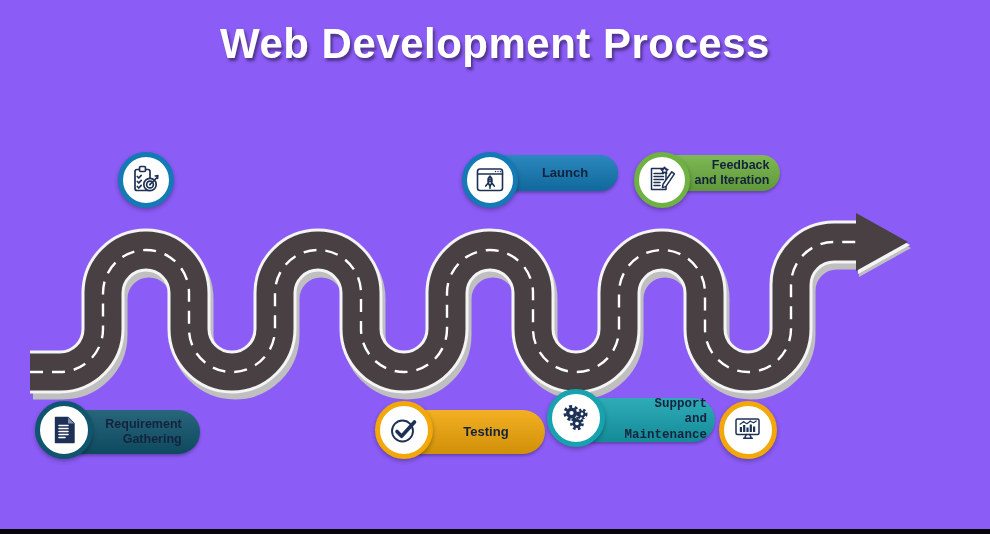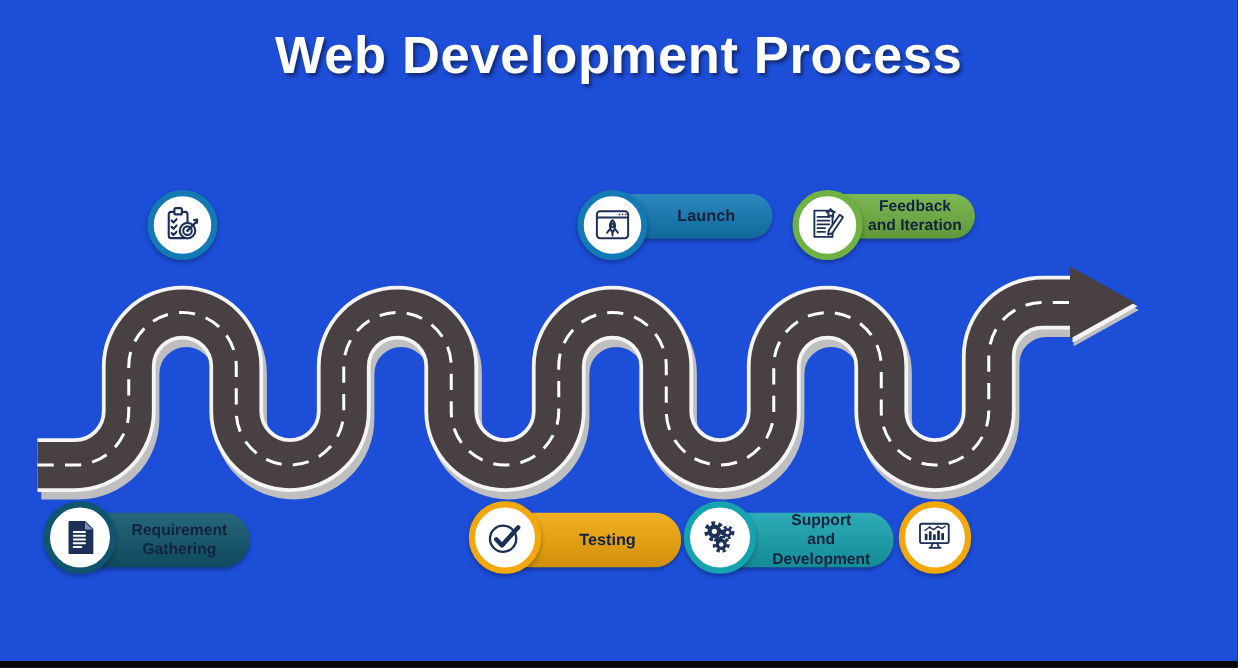--- a/index.html
+++ b/index.html
@@ -2,21 +2,21 @@
 <html><head>
 <meta charset="utf-8">
 <style>
   html,body{margin:0;padding:0;}
   body{
     width:990px;height:534px;position:relative;overflow:hidden;
     background:#000;font-family:"Liberation Sans",sans-serif;
   }
   .slide{
     position:absolute;left:0;top:0;width:990px;height:529px;
-    background:#1d4ed8;
+    background:#8b5cf6;
   }
   .bottom-strip{
     position:absolute;left:0;bottom:0;width:990px;height:5px;background:#060608;
   }
   .title{
     position:absolute;top:20px;left:0;width:990px;text-align:center;
     color:#ffffff;font-size:42px;font-weight:bold;letter-spacing:0.5px;
     text-shadow:2px 3px 3px rgba(0,0,0,0.45);
   }
   .road-svg{position:absolute;left:0;top:0;pointer-events:none;}
@@ -38,21 +38,21 @@
     padding-left:34px;padding-right:8px;
   }
   .icon-circle{
     position:absolute;left:0;top:0;background:#fff;border-radius:50%;
     border:5px solid var(--c);display:flex;align-items:center;justify-content:center;
     box-sizing:border-box;box-shadow:0 2px 4px rgba(0,0,0,0.30);
   }
   .badge.top .icon-circle{width:56px;height:56px;}
   .badge.bot .icon-circle{width:58px;height:58px;}
   .pill-lines span{display:block;line-height:1.22;font-size:13px;}
-  .badge.two-line .pill-lines span{font-size:12.5px;}
+  .badge.two-line .pill-lines span{font-size:12.5px;text-align:right;}
   .pill-lines span:empty{display:none;}
 </style>
 </head>
 <body>
 
 <div class="slide">
 
   <div class="title">Web Development Process</div>
 
   <svg class="road-svg" width="990" height="534" viewBox="0 0 990 534">
@@ -167,25 +167,25 @@
     <div class="icon-circle">
       <svg width="34" height="34" viewBox="0 0 34 34">
         <g fill="none" stroke="#1d3156" stroke-linecap="round" stroke-linejoin="round">
           <circle cx="15.5" cy="18" r="10.5" stroke-width="1.9"></circle>
           <path d="M10 18.5 l4.6 4.8 L27.5 9" stroke-width="3.6"></path>
         </g>
       </svg>
     </div>
   </div>
 
-  <div class="badge bot two-line" style="left: 547px; top: 401px; width: 168px; --c: #17a2b0;">
+  <div class="badge bot two-line" style="left: 547px; top: 389px; width: 168px; font-family: Liberation Mono, monospace; --c: #17a2b0;">
     <div class="pill">
       <div class="pill-lines">
         <span>Support</span>
-        <span>and Development</span>
+        <span>and Maintenance</span>
       </div>
     </div>
     <div class="icon-circle">
       <svg width="34" height="34" viewBox="0 0 34 34">
         <g stroke="#1d3156" fill="#1d3156">
           <circle cx="12.5" cy="12" r="6.6" fill="none" stroke-width="3" stroke-dasharray="3 2.7"></circle>
           <circle cx="12.5" cy="12" r="5.5" stroke="none"></circle>
           <circle cx="12.5" cy="12" r="2.1" fill="#fff" stroke="none"></circle>
           <circle cx="23" cy="13" r="4.3" fill="none" stroke-width="2.4" stroke-dasharray="2.2 2"></circle>
           <circle cx="23" cy="13" r="3.5" stroke="none"></circle>

